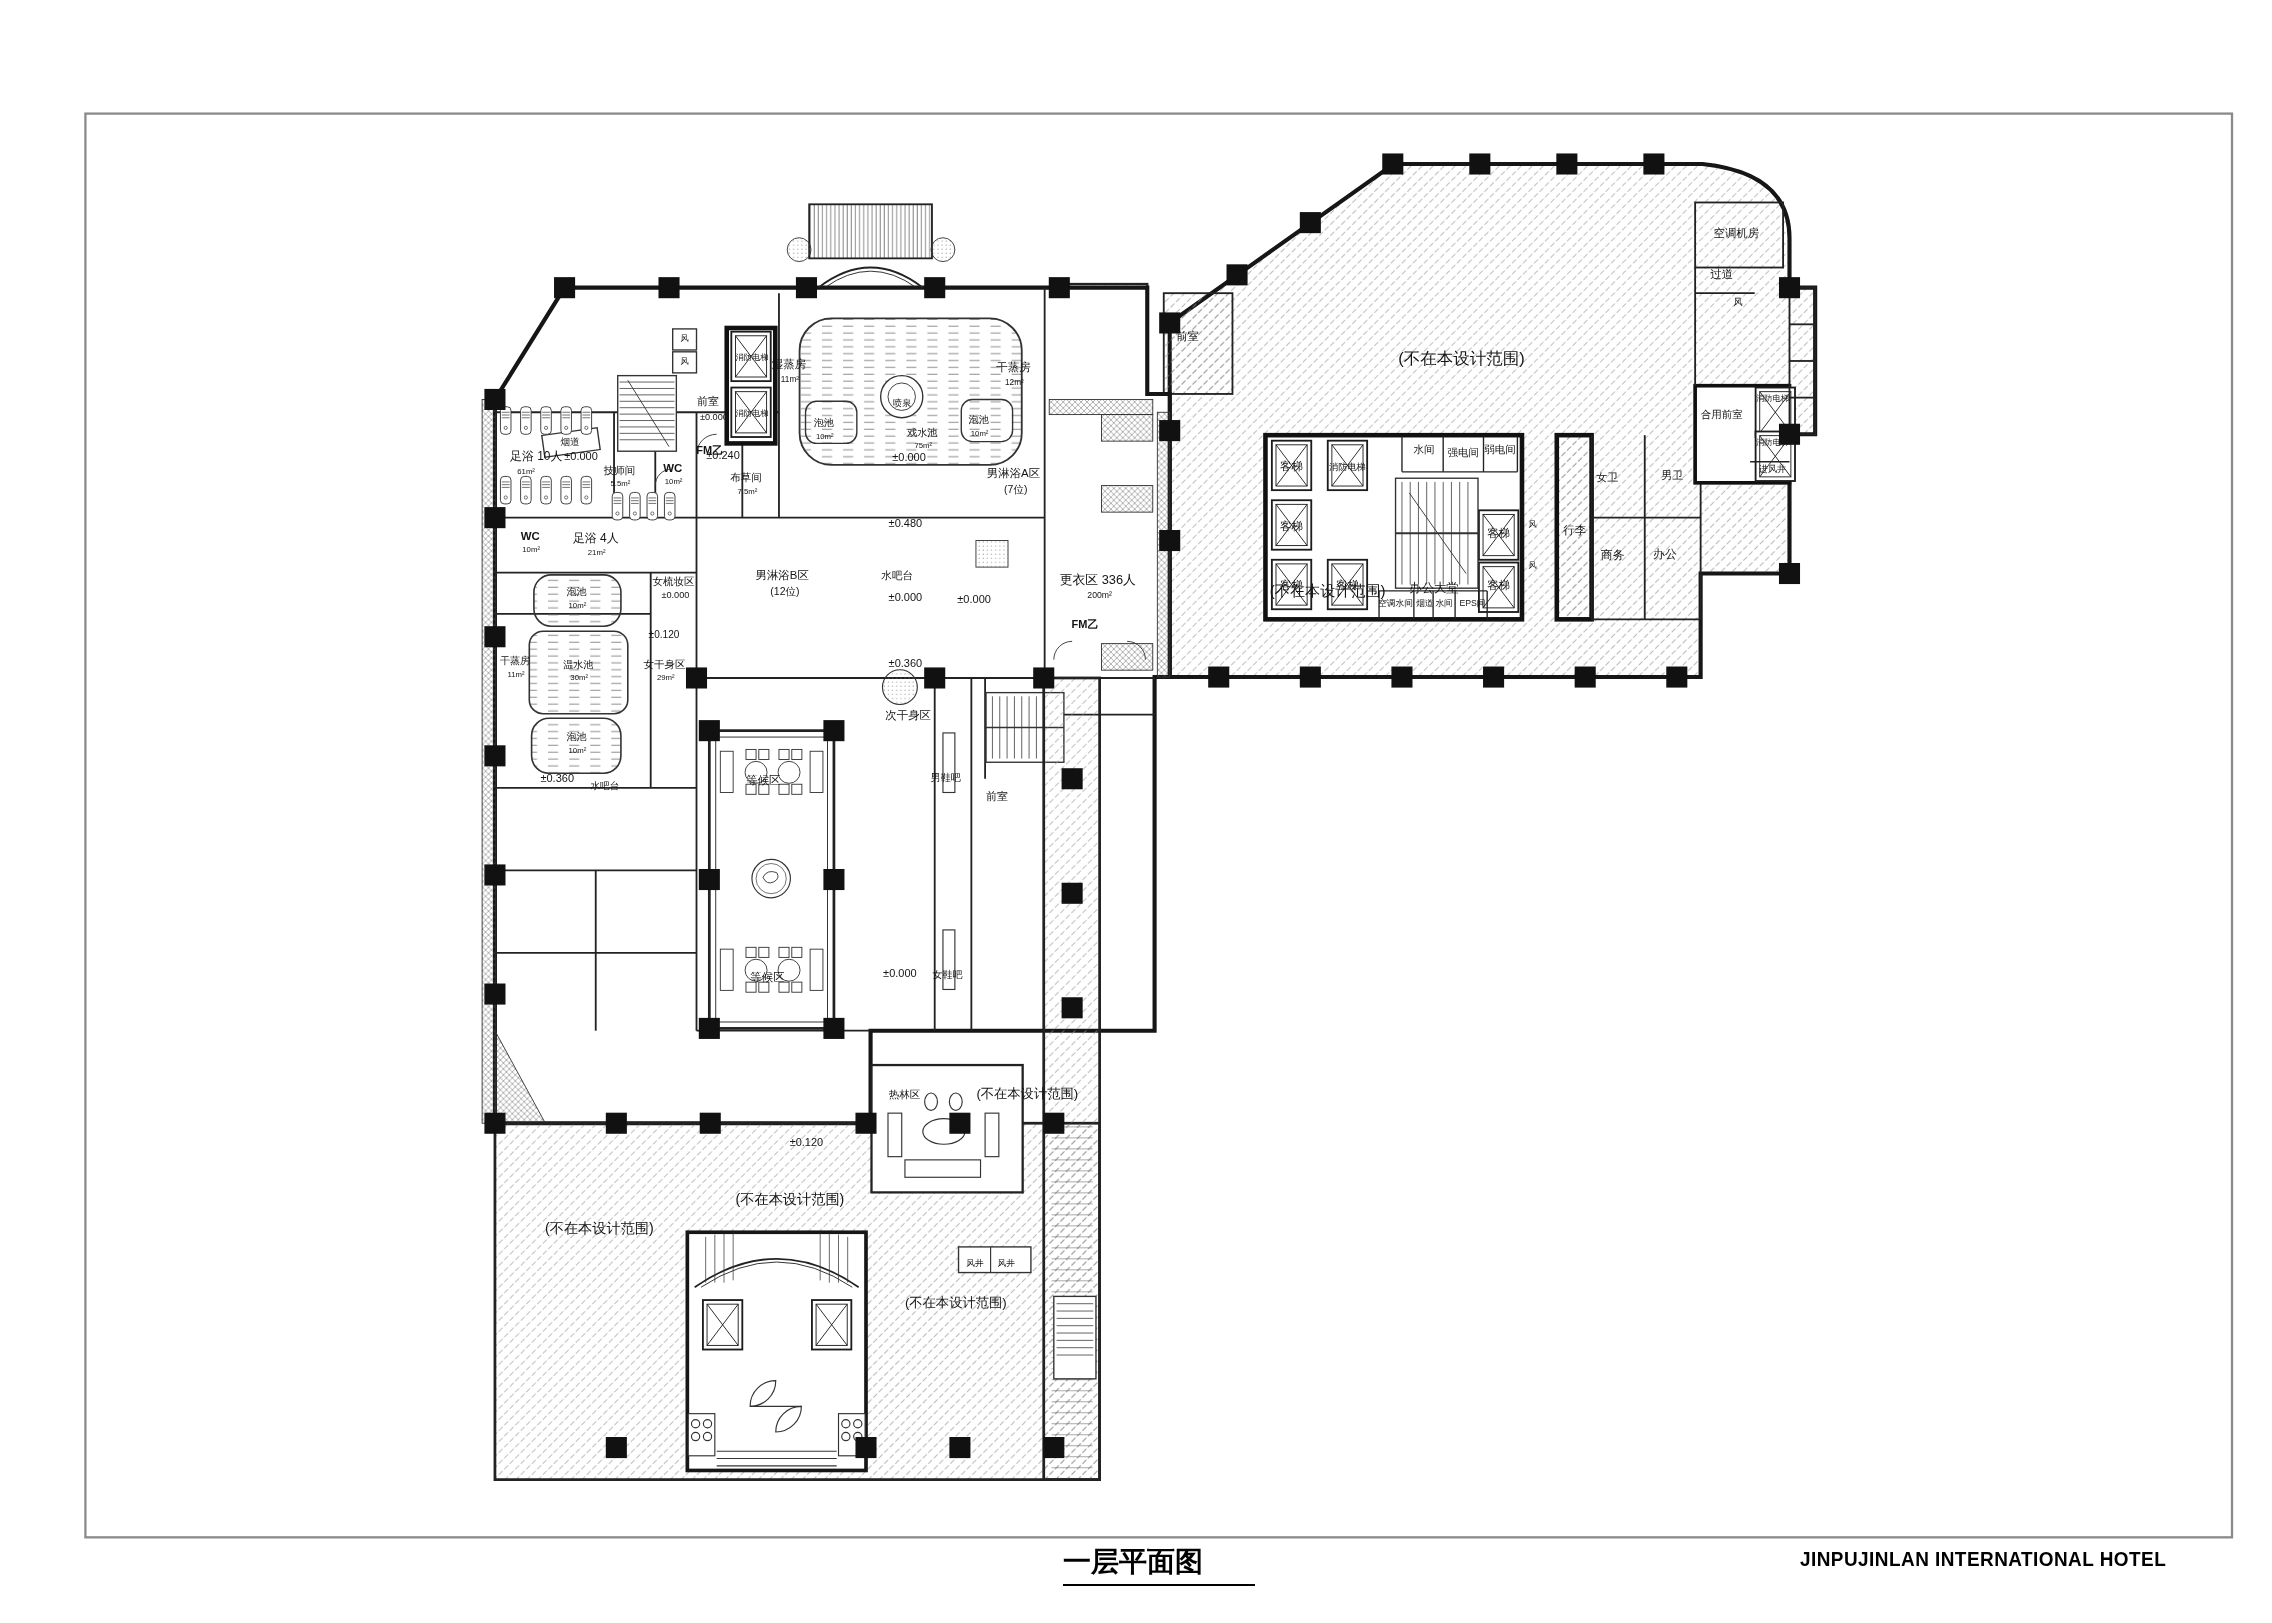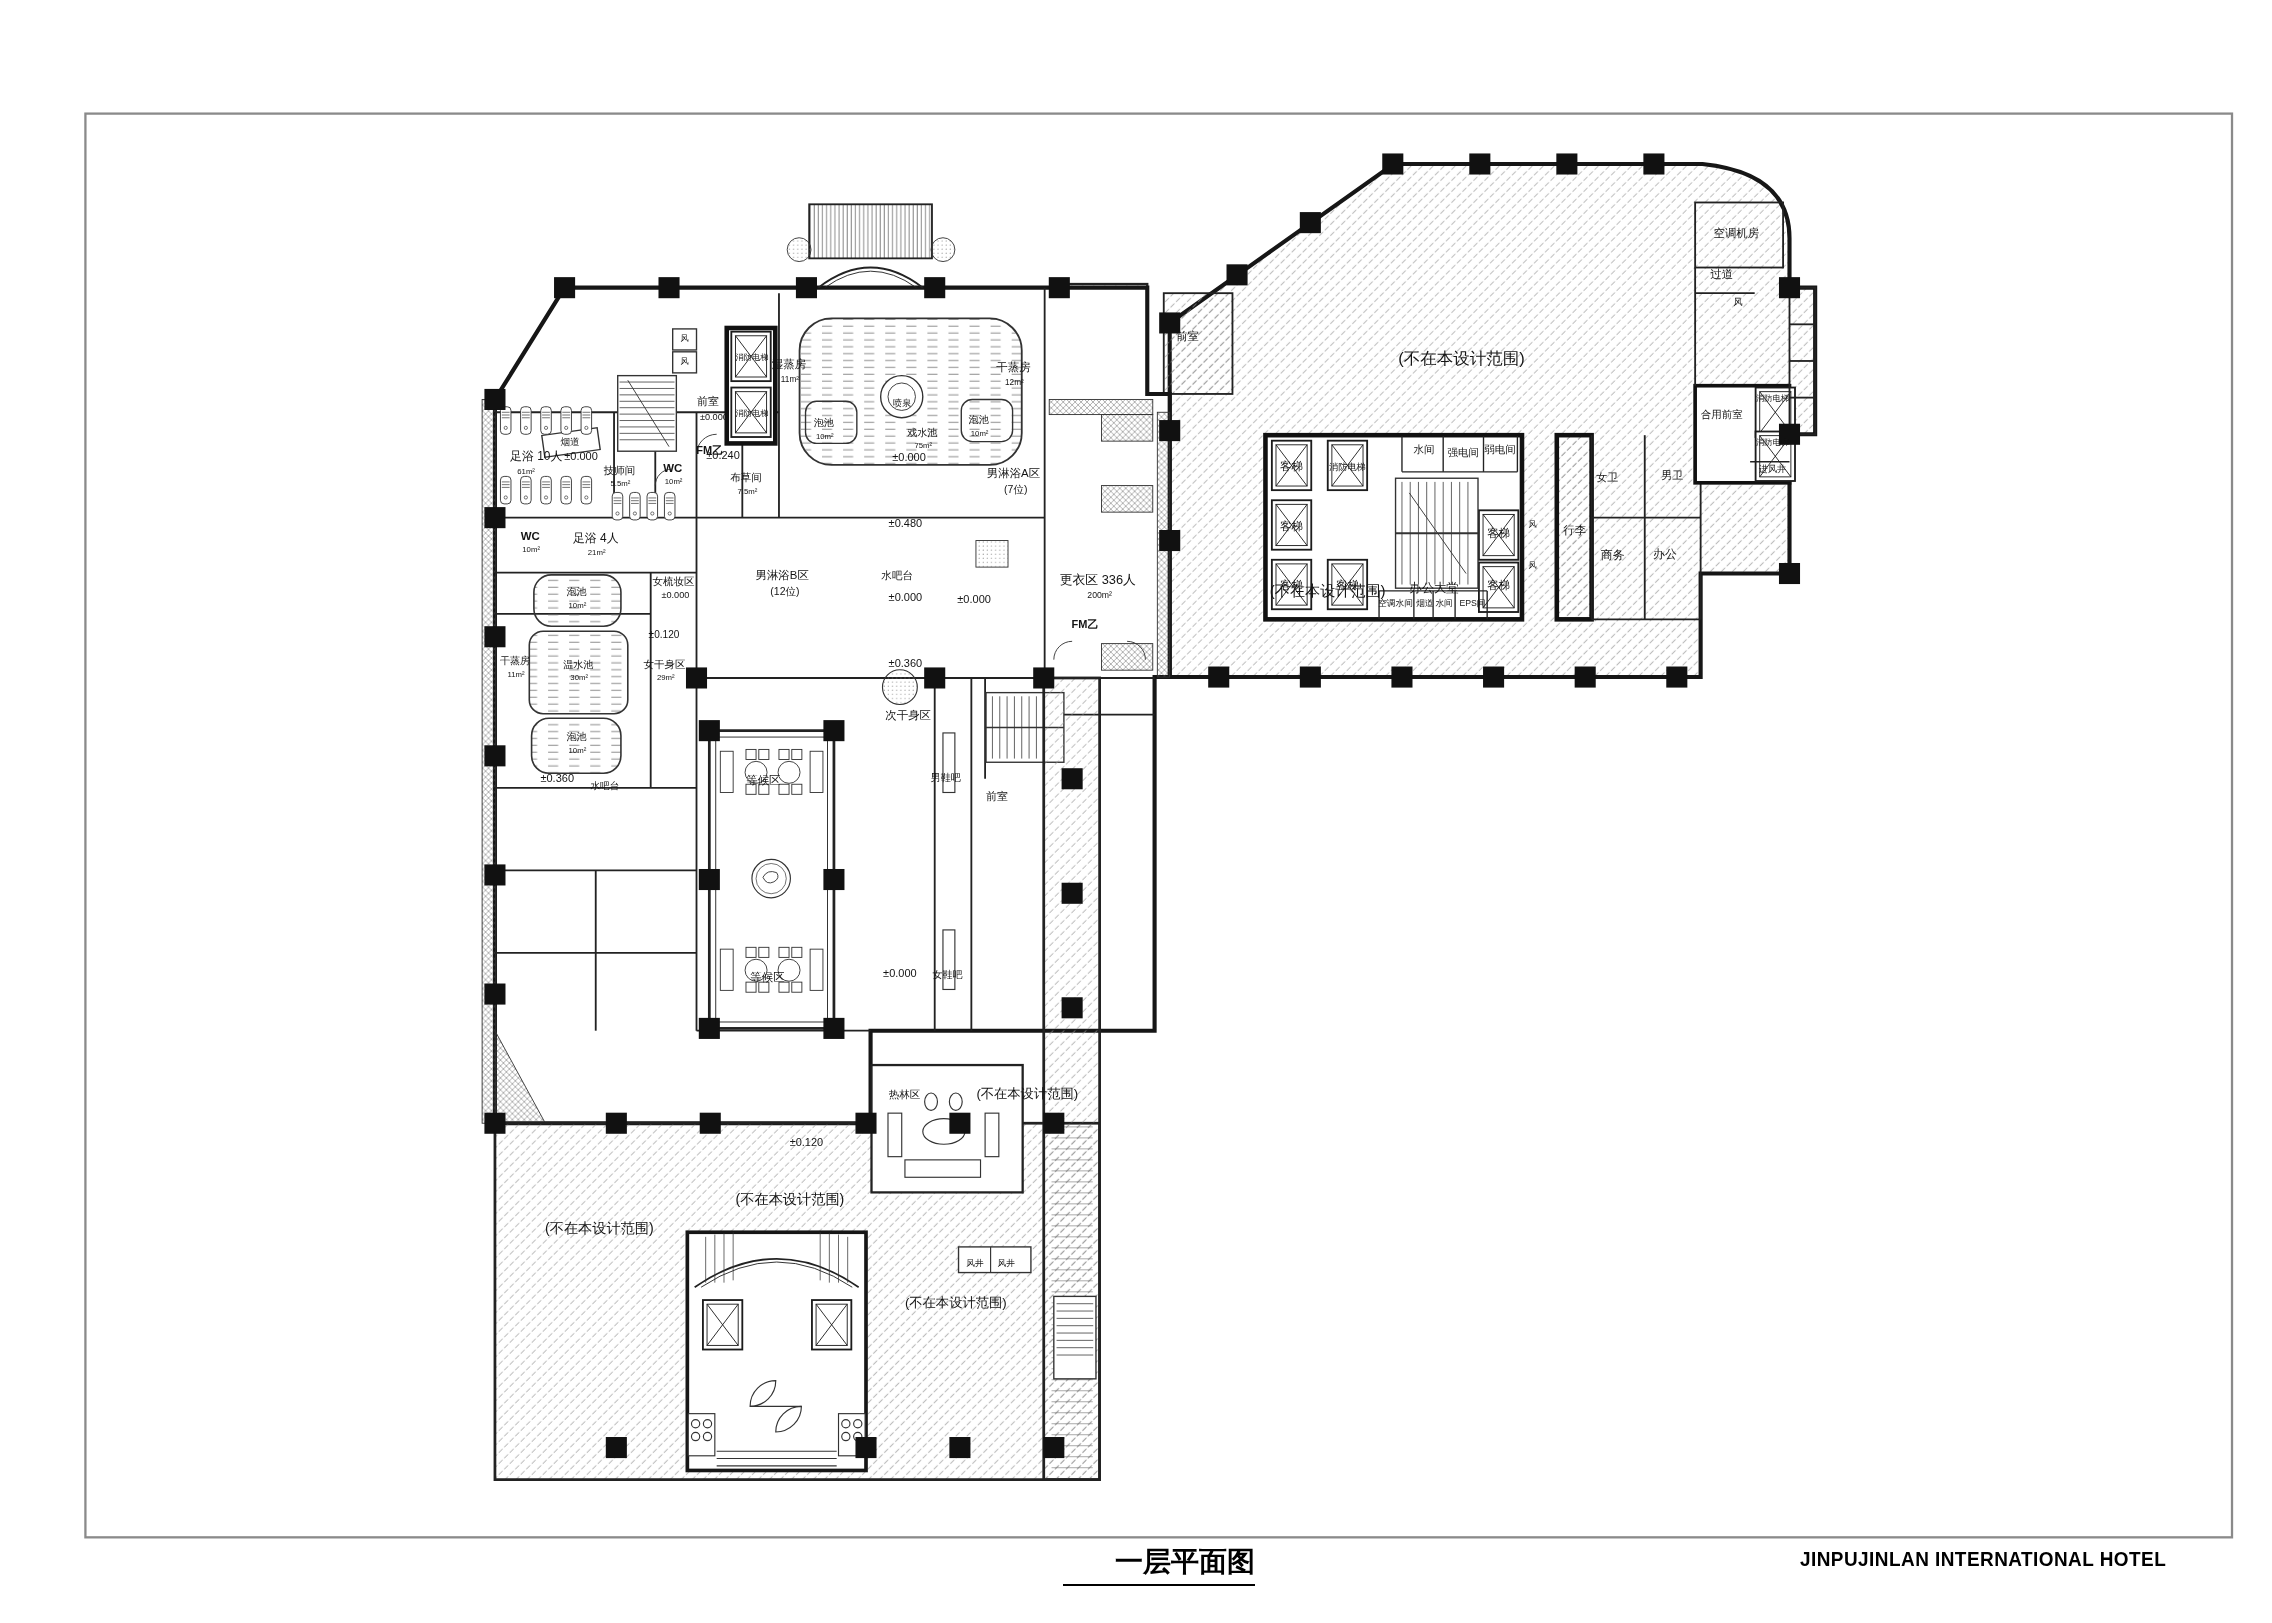--- a/index.html
+++ b/index.html
@@ -1,20 +1,20 @@
 <!DOCTYPE html>
 <html style="font-size:7.3px"><head>
 <meta charset="utf-8">
 <style>
   html,body{margin:0;padding:0;background:#fff;}
   #page{position:relative;width:2273px;height:1623px;background:#ffffff;overflow:hidden;
         font-family:"Liberation Sans","DejaVu Sans",sans-serif;}
   #plan{position:absolute;left:0;top:0;}
   .lbl{fill:#141414;font-family:"Liberation Sans","DejaVu Sans",sans-serif;}
-  .title-cn{position:absolute;left:1063px;top:1543px;width:192px;text-align:right;
+  .title-cn{position:absolute;left:1063px;top:1543px;width:192px;text-align:left;
     font-size:28px;font-weight:bold;color:#000;border-bottom:2.7px solid #000;padding-bottom:2.7px;}
   .footer-en{position:absolute;left:1800px;top:1547px;width:257px;text-align:center;
     font-size:20.6px;font-weight:bold;color:#000;letter-spacing:0.5px;white-space:nowrap;
     font-family:"Liberation Sans","DejaVu Sans",sans-serif;transform:scaleX(.92);transform-origin:left;}
 </style>
 </head>
 <body>
 
 <div id="page">
 

